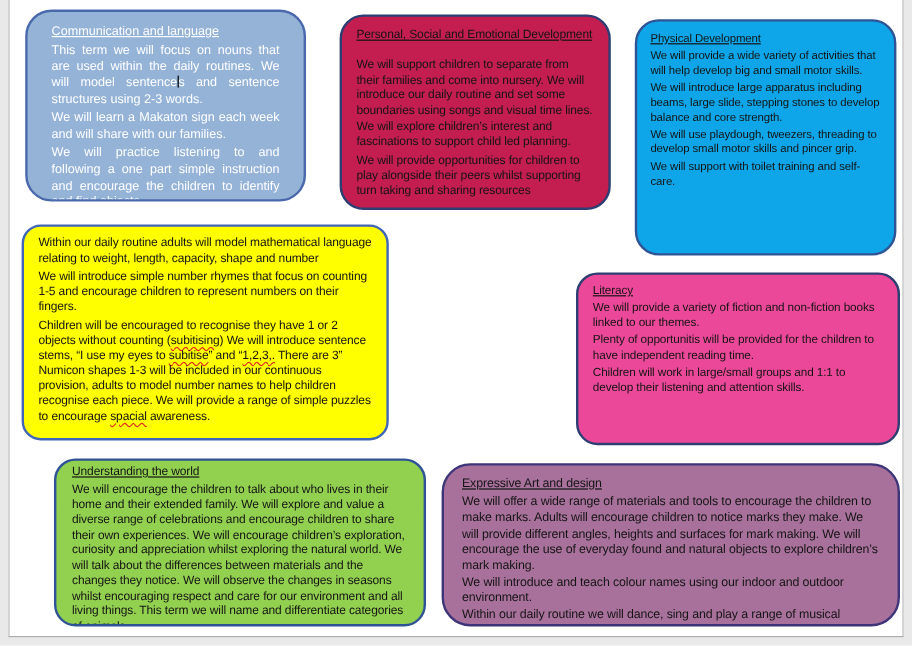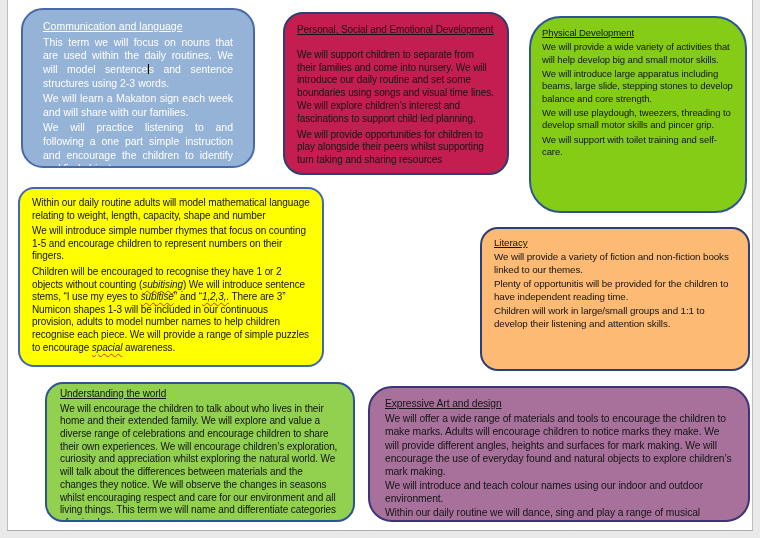--- a/index.html
+++ b/index.html
@@ -45,52 +45,51 @@
     left:275px; top:12px; width:226px; height:163px;
     background:#C41E50; border:2px solid #2D3E72; border-radius:20px;
     font-size:10px; line-height:1.28; letter-spacing:-0.1px;
     padding:10px 12px;
   }
   .box-pse .title { margin-bottom:12px; }
 
   
   .box-phys {
     left:521px; top:16px; width:218px; height:197px;
-    background:#84cc16; border:2px solid #2F5496; border-radius:32px;
+    background:#0ea5e9; border:2px solid #2F5496; border-radius:20px;
     font-size:9.5px; line-height:1.3; letter-spacing:-0.1px;
     padding:9px 11px;
   }
   .box-phys p { margin-bottom:2px; }
 
   
   .box-math {
     left:10px; top:187px; width:306px; height:180px;
     background:#FFFF00; border:2px solid #4166B8; border-radius:16px;
     font-size:10px; line-height:1.26; letter-spacing:-0.1px;
     padding:8px 12px;
   }
   .sq {
     text-decoration:underline wavy #E02B20 1px;
     text-underline-offset:2px;
-    font-style:italic;
   }
 
   
   .box-centre {
     left:331px; top:206px; width:125px; height:162px;
     background:#7030A0; border:1.5px solid #44318E; border-radius:18px;
     color:#FFFFFF; font-size:12.5px; line-height:1.3;
     padding:16px 0 0 15px;
   }
   .box-centre .line { margin-bottom:6px; }
 
   
   .box-lit {
     left:472px; top:227px; width:270px; height:144px;
-    background:#fdba74; border:2px solid #2D3E72; border-radius:18px;
+    background:#ec4899; border:2px solid #2D3E72; border-radius:18px;
     font-size:9.8px; line-height:1.27; letter-spacing:-0.1px;
     padding:8px 12px;
   }
   .box-lit p { margin-bottom:2px; }
 
   
   .box-utw {
     left:37px; top:382px; width:310px; height:140px;
     background:#92D050; border:2px solid #2F5496; border-radius:18px;
     font-size:10px; line-height:1.27; letter-spacing:-0.1px;

